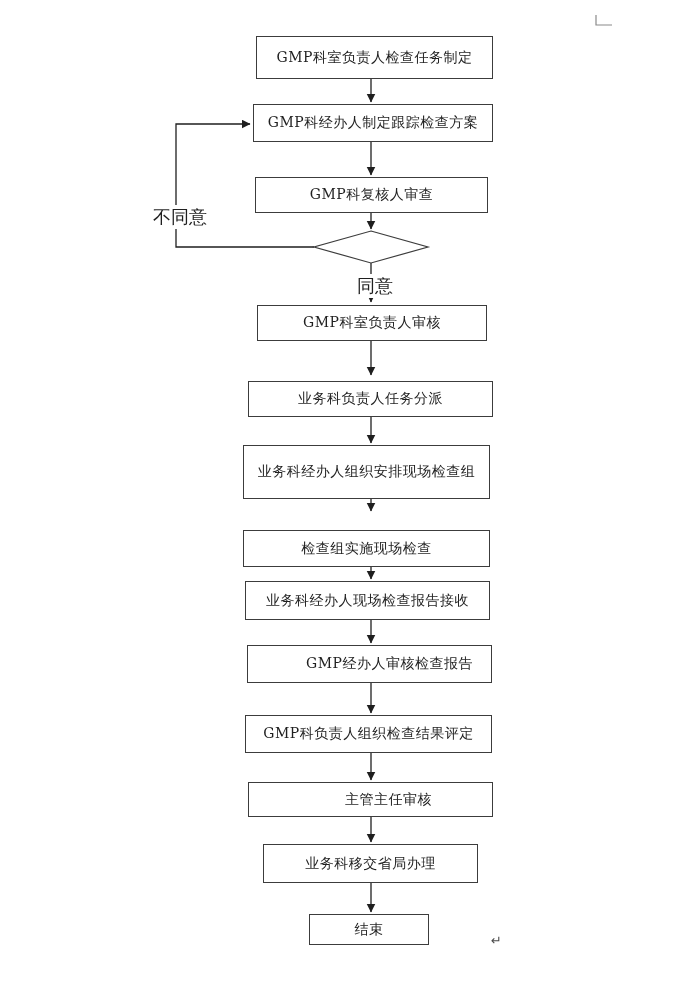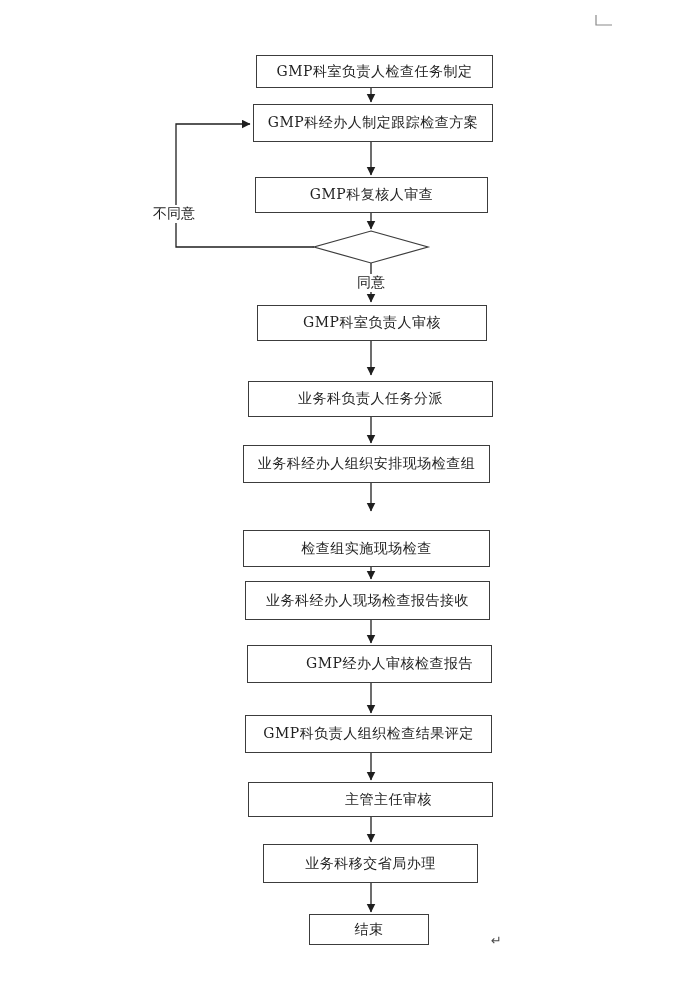--- a/index.html
+++ b/index.html
@@ -21,21 +21,21 @@
     align-items: center;
     justify-content: center;
     font-size: 14px;
     color: #1f1f1f;
     letter-spacing: 0.5px;
     white-space: nowrap;
   }
   .edge-label {
     position: absolute;
     background: #ffffff;
-    font-size: 14px;
+    font-size: 18px;
     color: #1f1f1f;
     padding: 0 1px;
     white-space: nowrap;
   }
   .pmark {
     position: absolute;
     color: #4a4a4a;
     font-size: 13px;
     font-family: "DejaVu Sans", "Liberation Sans", sans-serif;
   }
@@ -68,31 +68,31 @@
       <line x1="371" y1="883" x2="371" y2="912" marker-end="url(#ah)"></line>
 
       <polyline points="314,247 176,247 176,124 250,124" marker-end="url(#ah)"></polyline>
     </g>
 
     <polygon points="371,231 428,247 371,263 314,247" fill="#ffffff" stroke="#3c3c3c" stroke-width="1.2"></polygon>
 
     <path d="M596,15 L596,25 L612,25" stroke="#8a8a8a" stroke-width="1.2" fill="none"></path>
   </svg>
 
-  <div class="node" style="left:256px; top:36px;  width:237px; height:33px;margin-top:19px;">GMP科室负责人检查任务制定</div>
+  <div class="node" style="left:256px; top:36px;  width:237px; height:43px;">GMP科室负责人检查任务制定</div>
 
   <div class="node" style="left:253px; top:104px; width:240px; height:38px;">GMP科经办人制定跟踪检查方案</div>
 
   <div class="node" style="left:255px; top:177px; width:233px; height:36px;">GMP科复核人审查</div>
 
   <div class="node" style="left:257px; top:305px; width:230px; height:36px;">GMP科室负责人审核</div>
 
   <div class="node" style="left:248px; top:381px; width:245px; height:36px;">业务科负责人任务分派</div>
 
-  <div class="node" style="left:243px; top:445px; width:247px; height:38px;">业务科经办人组织安排现场检查组</div>
+  <div class="node" style="left:243px; top:445px; width:247px; height:54px;">业务科经办人组织安排现场检查组</div>
 
   <div class="node" style="left:243px; top:530px; width:247px; height:37px;">检查组实施现场检查</div>
 
   <div class="node" style="left:245px; top:581px; width:245px; height:39px;">业务科经办人现场检查报告接收</div>
 
   <div class="node" style="left:247px; top:645px; width:245px; height:38px;padding-left:40px;">GMP经办人审核检查报告</div>
 
   <div class="node" style="left:245px; top:715px; width:247px; height:38px;">GMP科负责人组织检查结果评定</div>
 
   <div class="node" style="left:248px; top:782px; width:245px; height:35px;padding-left:36px;">主管主任审核</div>

